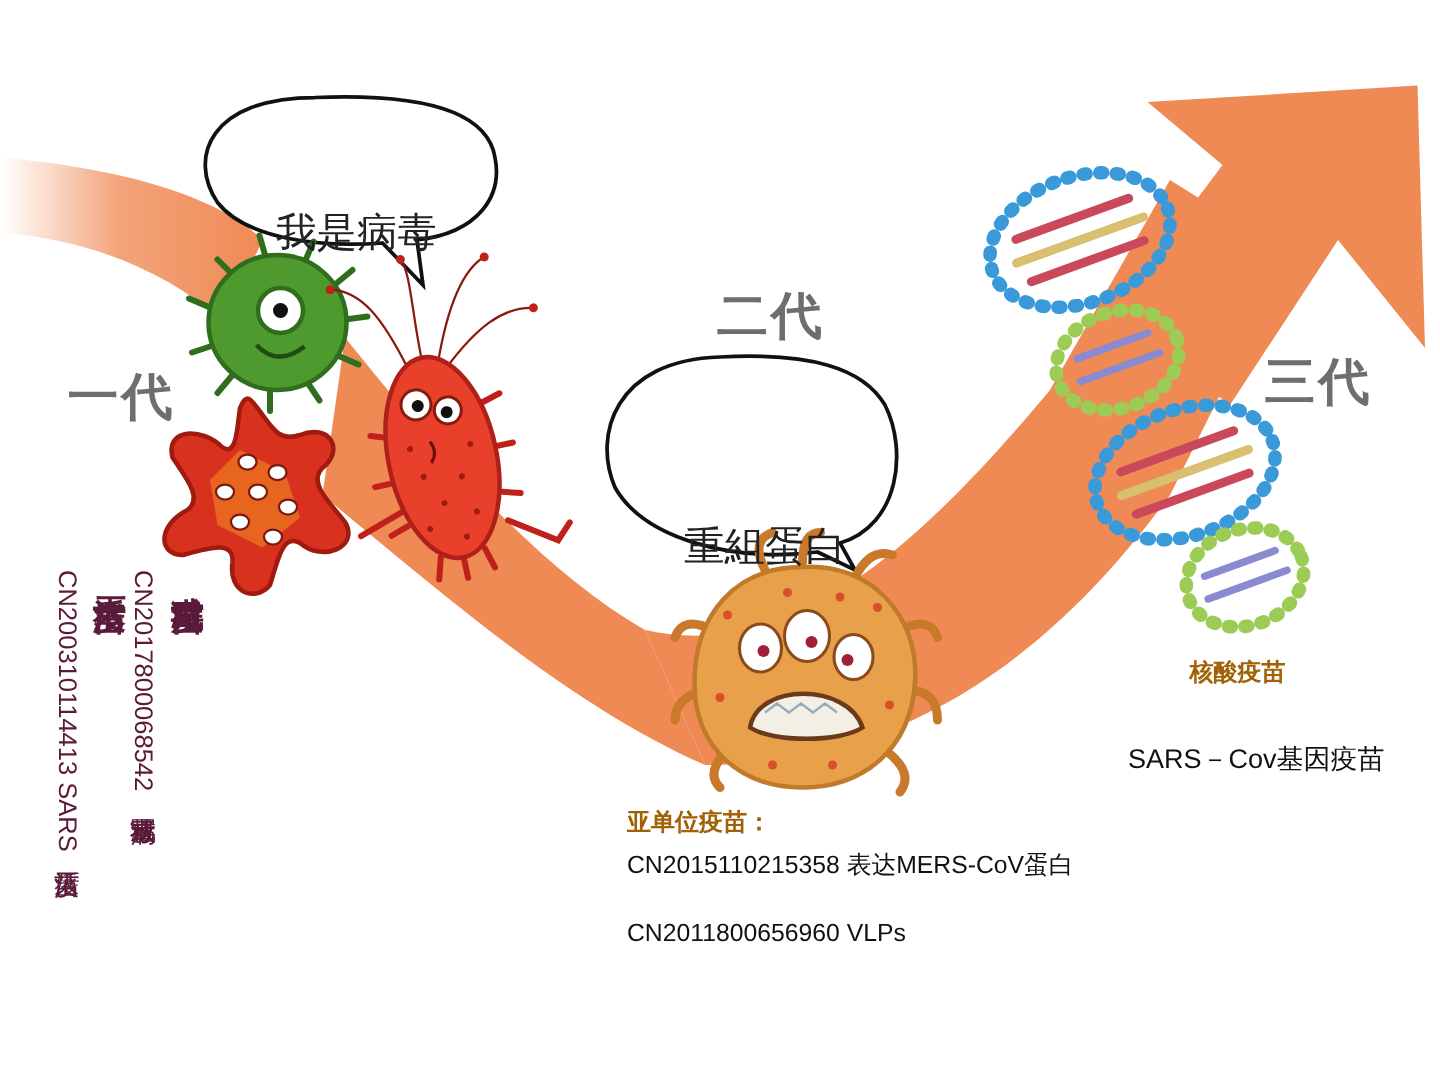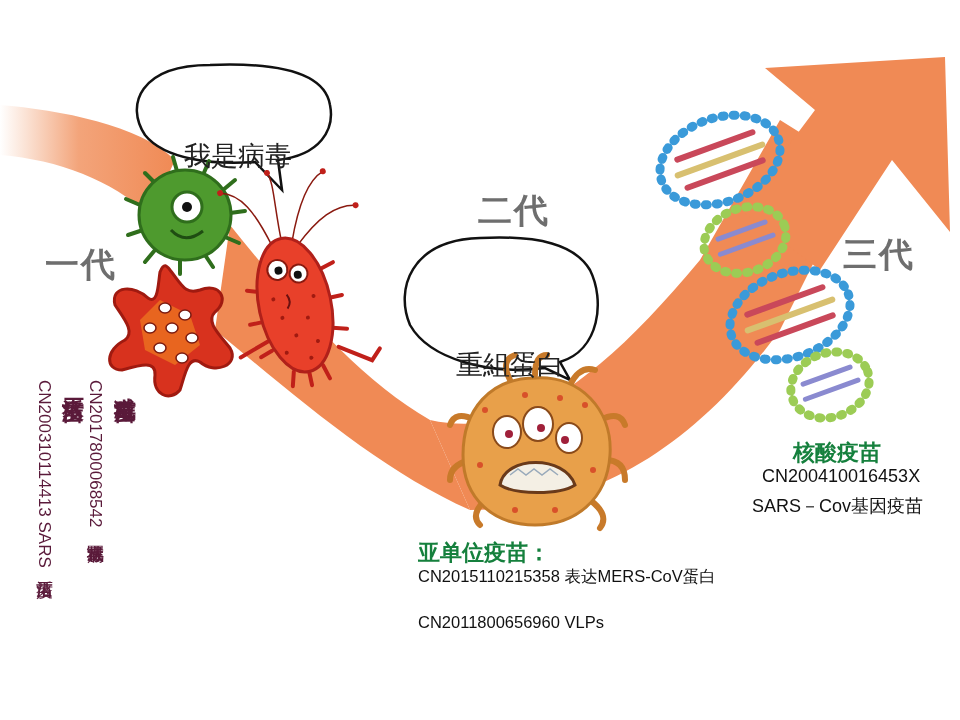--- a/index.html
+++ b/index.html
@@ -37,22 +37,22 @@
       font-family: "Liberation Sans", sans-serif;
       white-space: nowrap;
     }
     .vcol.head { font-weight: bold; font-size: 22px; letter-spacing: 1px; }
     .vcol.sub { font-size: 17px; }
 
     .block-title {
       position: absolute;
       font-family: "DejaVu Sans", sans-serif;
       font-weight: bold;
-      font-size: 22px;
-      color: #15803d;
+      font-size: 16px;
+      color: #a16207;
       white-space: nowrap;
     }
     .block-line {
       position: absolute;
       font-family: "Liberation Sans", sans-serif;
       font-size: 16.5px;
       color: #111;
       white-space: nowrap;
     }
   </style>
@@ -249,16 +249,15 @@
   <div class="vcol head" style="left:110px; top:380px;">减毒疫苗</div>
   <div class="vcol sub" style="left:84px; top:380px;">CN2017800068542 减毒冠状病毒</div>
   <div class="vcol head" style="left:58px; top:380px;">灭活疫苗</div>
   <div class="vcol sub" style="left:33px; top:380px;">CN200310114413 SARS灭活疫苗</div>
 
   <div class="block-title" style="left:418px; top:538px;text-align:center;">亚单位疫苗：</div>
   <div class="block-line" style="left:418px; top:566px;">CN2015110215358 表达MERS-CoV蛋白</div>
   <div class="block-line" style="left:418px; top:613px;">CN2011800656960 VLPs</div>
 
   <div class="block-title" style="left:793px; top:438px;">核酸疫苗</div>
-  <div class="block-line" style="left:762px; top:466px; font-size:18px;">CN200410016453X</div>
   <div class="block-line" style="left:752px; top:494px; font-size:18px;">SARS－Cov基因疫苗</div>
 
 </div>
 
 </body></html>

